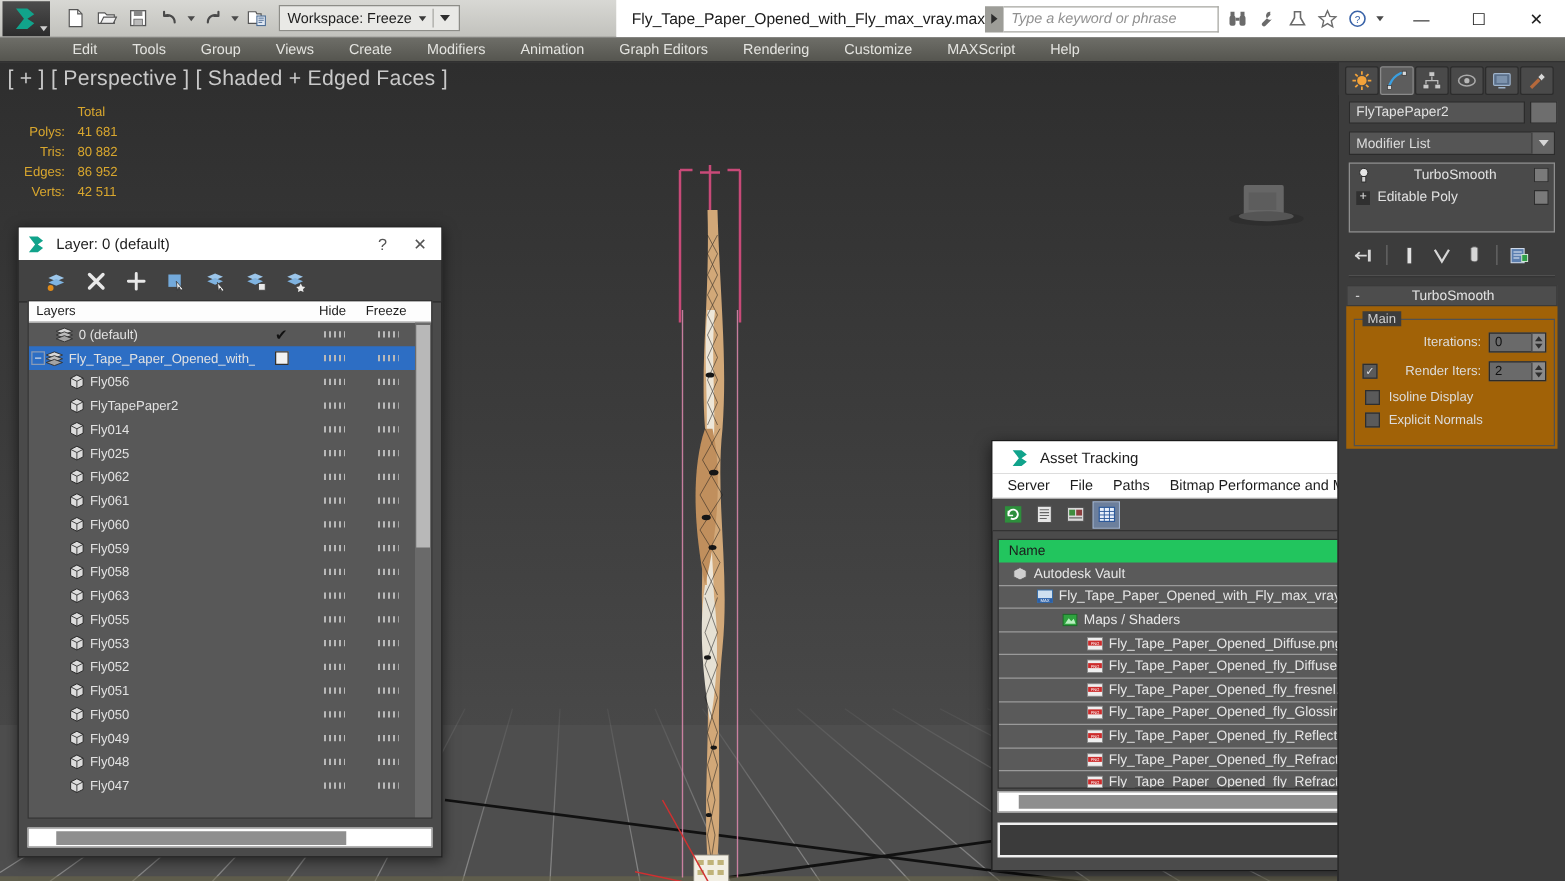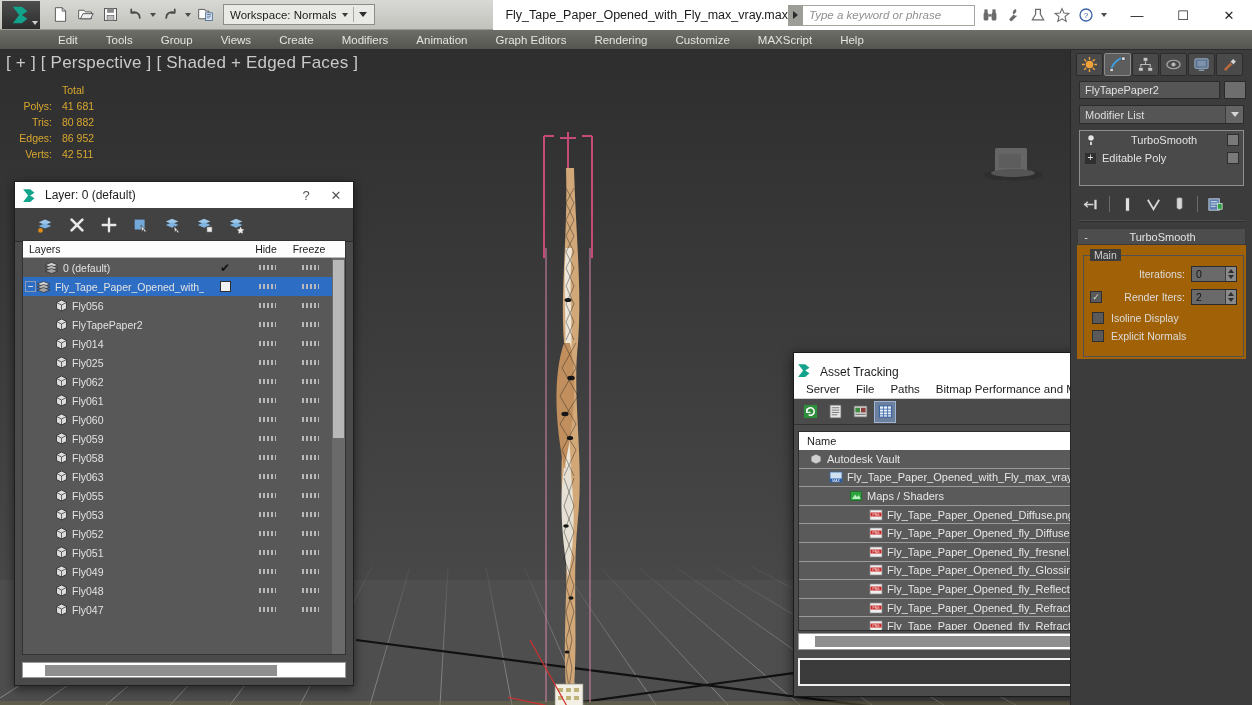--- a/index.html
+++ b/index.html
@@ -210,21 +210,21 @@
     position: absolute; left: 22px; top: 2px; width: 232px; height: 11px; background: #8f8f8f;
   }
 
   
   .at-dlg {
     position: absolute; left: 793px; top: 352px; width: 459px; height: 345px;
     background: #4b4b4b; border: 1px solid #1a1a1a;
     box-shadow: 0 3px 12px rgba(0,0,0,.6);
   }
   .at-title {
-    height: 26px; background: #ffffff; display: flex; align-items: flex-end; padding-left: 2px;
+    height: 26px; background: #ffffff; display: flex; align-items: center; padding-left: 14px;
   }
   .at-ico { width: 17px; height: 17px; margin-right: 7px; }
   .at-ttl { flex: 1; font-size: 12px; color: #1d1d1d; }
   .at-wb {
     width: 34px; height: 26px; display: flex; align-items: center; justify-content: center;
     font-size: 12px; color: #3b3b3b;
   }
   .at-menu {
     height: 20px; background: #ffffff; display: flex; align-items: center;
     padding-left: 4px; font-size: 11.5px; color: #1c1c1c; border-bottom: 1px solid #cecece;
@@ -237,21 +237,21 @@
   .at-tb { width: 20px; height: 20px; display: flex; align-items: center; justify-content: center; }
   .at-tb.active { background: #6c7f9c; outline: 1px solid #9fb4d4; }
   .at-tb svg { width: 15px; height: 15px; }
   .at-help { margin-left: auto; display: flex; gap: 6px; padding-right: 8px; }
   .at-help svg { width: 15px; height: 15px; }
   .at-table {
     position: absolute; left: 4px; top: 78px; right: 4px; height: 200px;
     background: #5a5a5a; border: 1px solid #2e2e2e; overflow: hidden;
   }
   .at-head {
-    height: 18px; background: #ffffff; display: flex; align-items: center;
+    height: 18px; background: #22c55e; display: flex; align-items: center;
     font-size: 11px; color: #1c1c1c;
   }
   .at-head .h-name { flex: 1; padding-left: 8px; border-right: 1px solid #c5c5c5; }
   .at-head .h-stat { width: 64px; padding-left: 6px; }
   .at-head .h-pad { width: 13px; background: #fdfdfd; }
   .at-rows { position: absolute; left: 0; top: 18px; right: 13px; bottom: 0; }
   .at-row {
     height: 18.6px; display: flex; align-items: center; font-size: 11px;
     color: #e6e6e6; border-bottom: 1px solid #9a9a9a;
   }
@@ -431,21 +431,21 @@
           </div>
         <div class="qa-btn">
           <svg viewBox="0 0 20 20">
             <path d="M2 4 H9 L10 6 H14 V15 H2 Z" fill="#fff" stroke="#555" stroke-width="1.1"></path>
             <rect x="10" y="8" width="8" height="9" fill="#dfe7f2" stroke="#4a6b93" stroke-width="1"></rect>
             <path d="M11.5 10 H16.5 M11.5 12 H16.5 M11.5 14 H15" stroke="#4a6b93" stroke-width=".9"></path>
           </svg>
         </div>
       </div>
       <div class="ws-combo">
-        <span class="lbl">Workspace: Normals</span>
+        <span class="lbl">Workspace: Freeze</span>
         <span class="car"></span>
         <span class="ws-sep"></span>
         <span class="car2"></span>
       </div>
     </div>
 
     <div class="tb-filename">Fly_Tape_Paper_Opened_with_Fly_max_vray.max</div>
 
     <div class="tb-search">
       <div class="srch-arrow">
@@ -1018,20 +1018,37 @@
               <i></i>
             </span>
           </div>
           <div class="ld-row">
             <span class="nm">
               <span style="width:32px;flex:none"></span>
               <svg class="objicon" viewBox="0 0 13 13">
                 <path d="M6.5 1 L11.5 3.5 L11.5 9.5 L6.5 12 L1.5 9.5 L1.5 3.5 Z" fill="#dcdcdc" stroke="#2b2b2b" stroke-width=".8"></path>
                 <path d="M1.5 3.5 L6.5 6 L11.5 3.5 M6.5 6 L6.5 12" fill="none" stroke="#2b2b2b" stroke-width=".7"></path>
               </svg>
+              <span>Fly050</span>
+            </span>
+            <span class="chk"></span>
+            <span class="dash">
+              <i></i>
+            </span>
+            <span class="dash frz">
+              <i></i>
+            </span>
+          </div>
+          <div class="ld-row">
+            <span class="nm">
+              <span style="width:32px;flex:none"></span>
+              <svg class="objicon" viewBox="0 0 13 13">
+                <path d="M6.5 1 L11.5 3.5 L11.5 9.5 L6.5 12 L1.5 9.5 L1.5 3.5 Z" fill="#dcdcdc" stroke="#2b2b2b" stroke-width=".8"></path>
+                <path d="M1.5 3.5 L6.5 6 L11.5 3.5 M6.5 6 L6.5 12" fill="none" stroke="#2b2b2b" stroke-width=".7"></path>
+              </svg>
               <span>Fly049</span>
             </span>
             <span class="chk"></span>
             <span class="dash">
               <i></i>
             </span>
             <span class="dash frz">
               <i></i>
             </span>
           </div>

